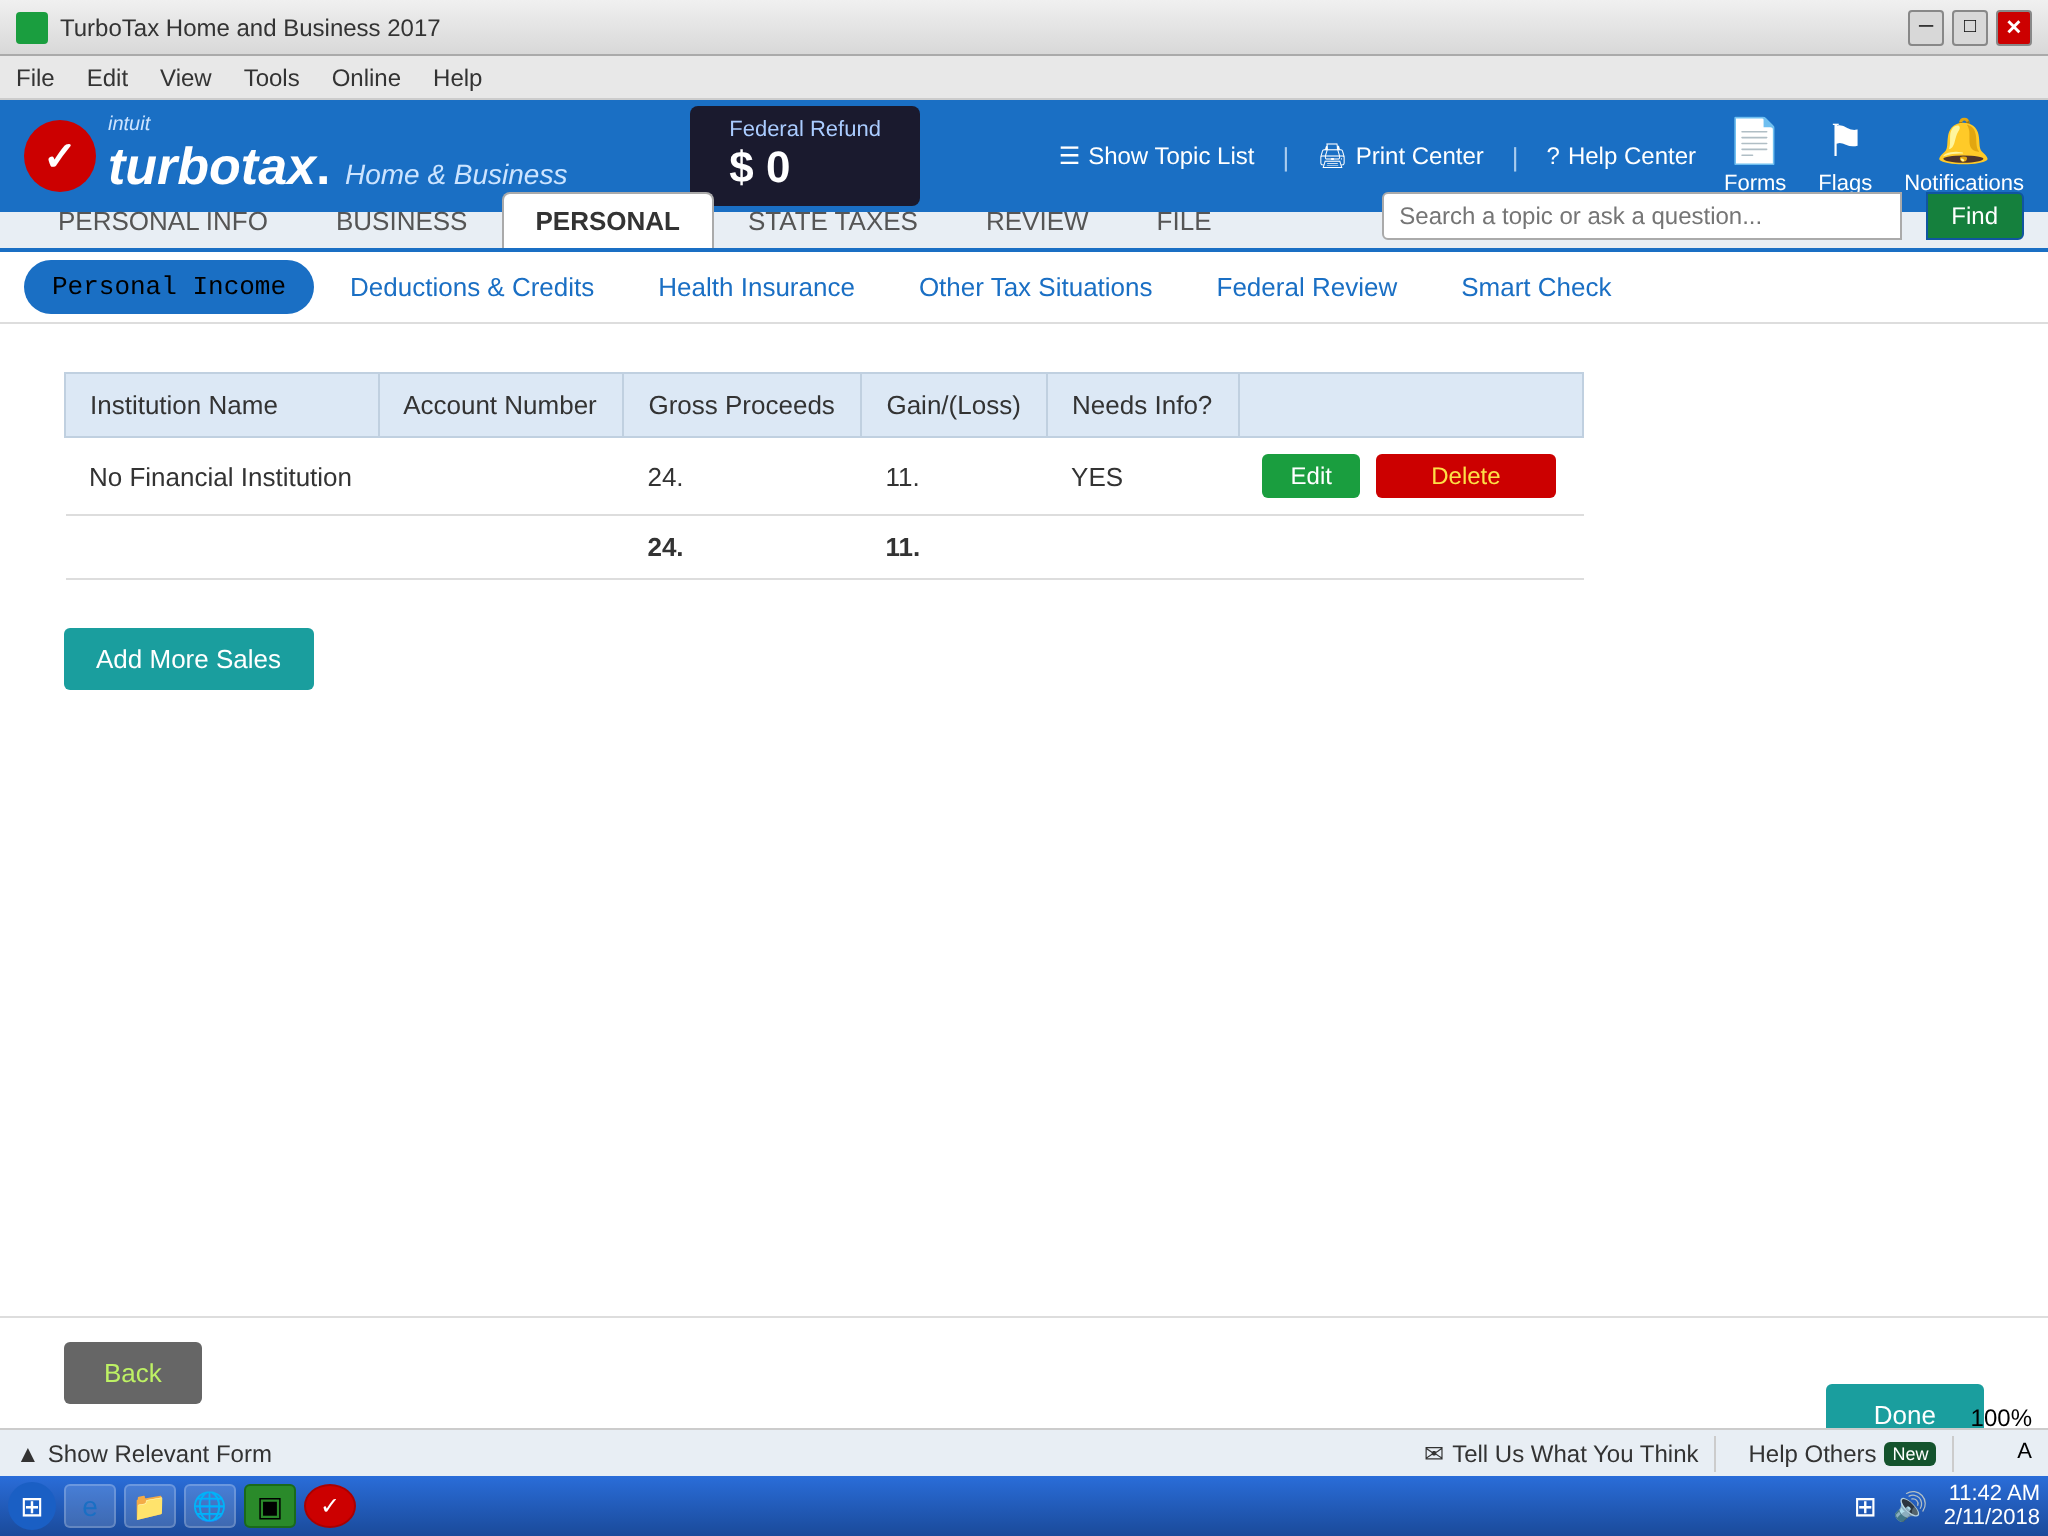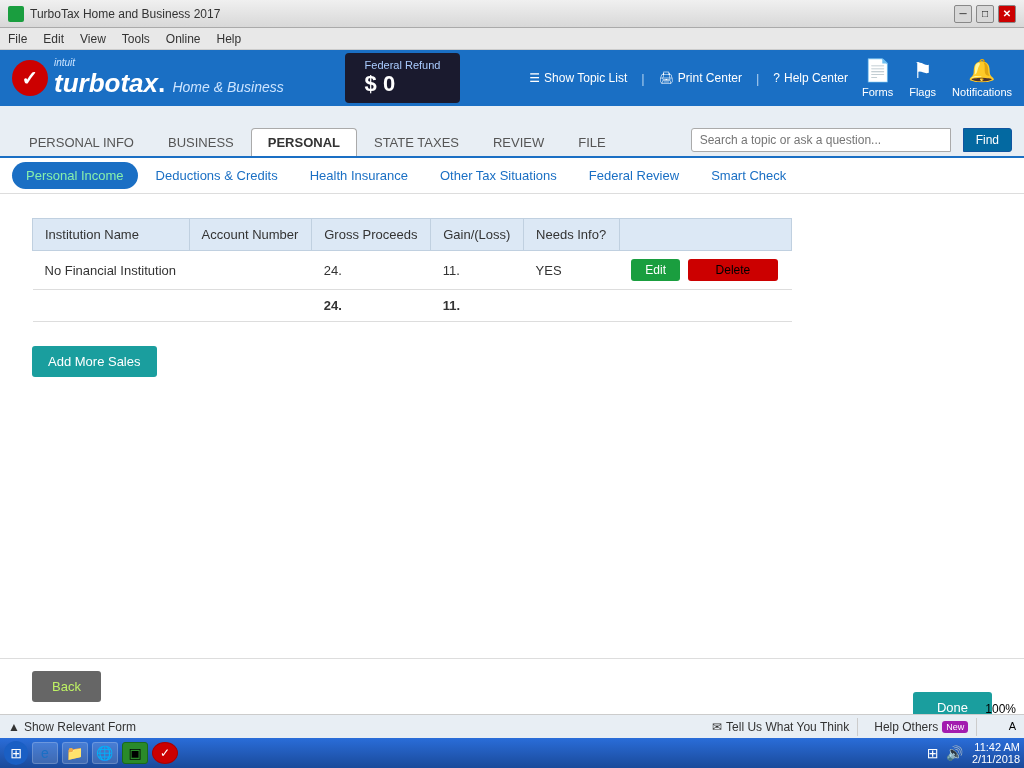--- a/index.html
+++ b/index.html
@@ -168,34 +168,34 @@
     }
     #search-input {
       width: 260px;
       height: 24px;
       border: 1px solid #aaa;
       border-radius: 3px 0 0 3px;
       padding: 0 8px;
       font-size: 12px;
     }
     #find-btn {
-      background: #0369a1;
+      background: #15803d;
       color: white;
       border: 1px solid #1055a0;
       height: 24px;
       padding: 0 12px;
       font-size: 12px;
       cursor: pointer;
       border-radius: 0 3px 3px 0;
     }
 
     
     #tab-bar {
       background: #e8eef4;
-      height: 52px;
+      height: 20px;
       display: flex;
       align-items: flex-end;
       padding: 0 12px;
       border-bottom: 2px solid #1a6fc4;
     }
     .tab {
       padding: 6px 16px;
       font-size: 13px;
       cursor: pointer;
       border: 1px solid transparent;
@@ -222,22 +222,23 @@
     }
     .sub-tab {
       padding: 6px 14px;
       font-size: 13px;
       cursor: pointer;
       color: #1a6fc4;
       border-radius: 3px;
     }
     .sub-tab.active {
       background: #1a6fc4;
-      color: #86efac;
+      color: #000000;
       border-radius: 16px;
+      font-family: Liberation Mono, monospace;
     }
 
     
     #main-content {
       background: white;
       padding: 24px 32px;
       min-height: 420px;
     }
     #page-heading {
       font-size: 22px;
@@ -279,21 +280,21 @@
       color: white;
       border: none;
       padding: 4px 14px;
       border-radius: 3px;
       cursor: pointer;
       font-size: 12px;
       margin-right: 4px;
     }
     .delete-btn {
       background: #cc0000;
-      color: #000000;
+      color: #fde047;
       border: none;
       padding: 4px 28px;
       border-radius: 3px;
       cursor: pointer;
       font-size: 12px;
     }
 
     #add-more-btn {
       background: #1a9e9e;
       color: white;
@@ -384,21 +385,21 @@
     }
     .status-link:last-child { border-right: none; }
     .zoom-area {
       display: flex;
       align-items: flex-end;
       gap: 4px;
       font-size: 12px;
       flex-direction: column;
     }
     .new-badge {
-      background: #a21caf;
+      background: #14532d;
       color: white;
       font-size: 9px;
       padding: 1px 4px;
       border-radius: 3px;
     }
 
     
     #taskbar {
       position: absolute;
       bottom: 0;

